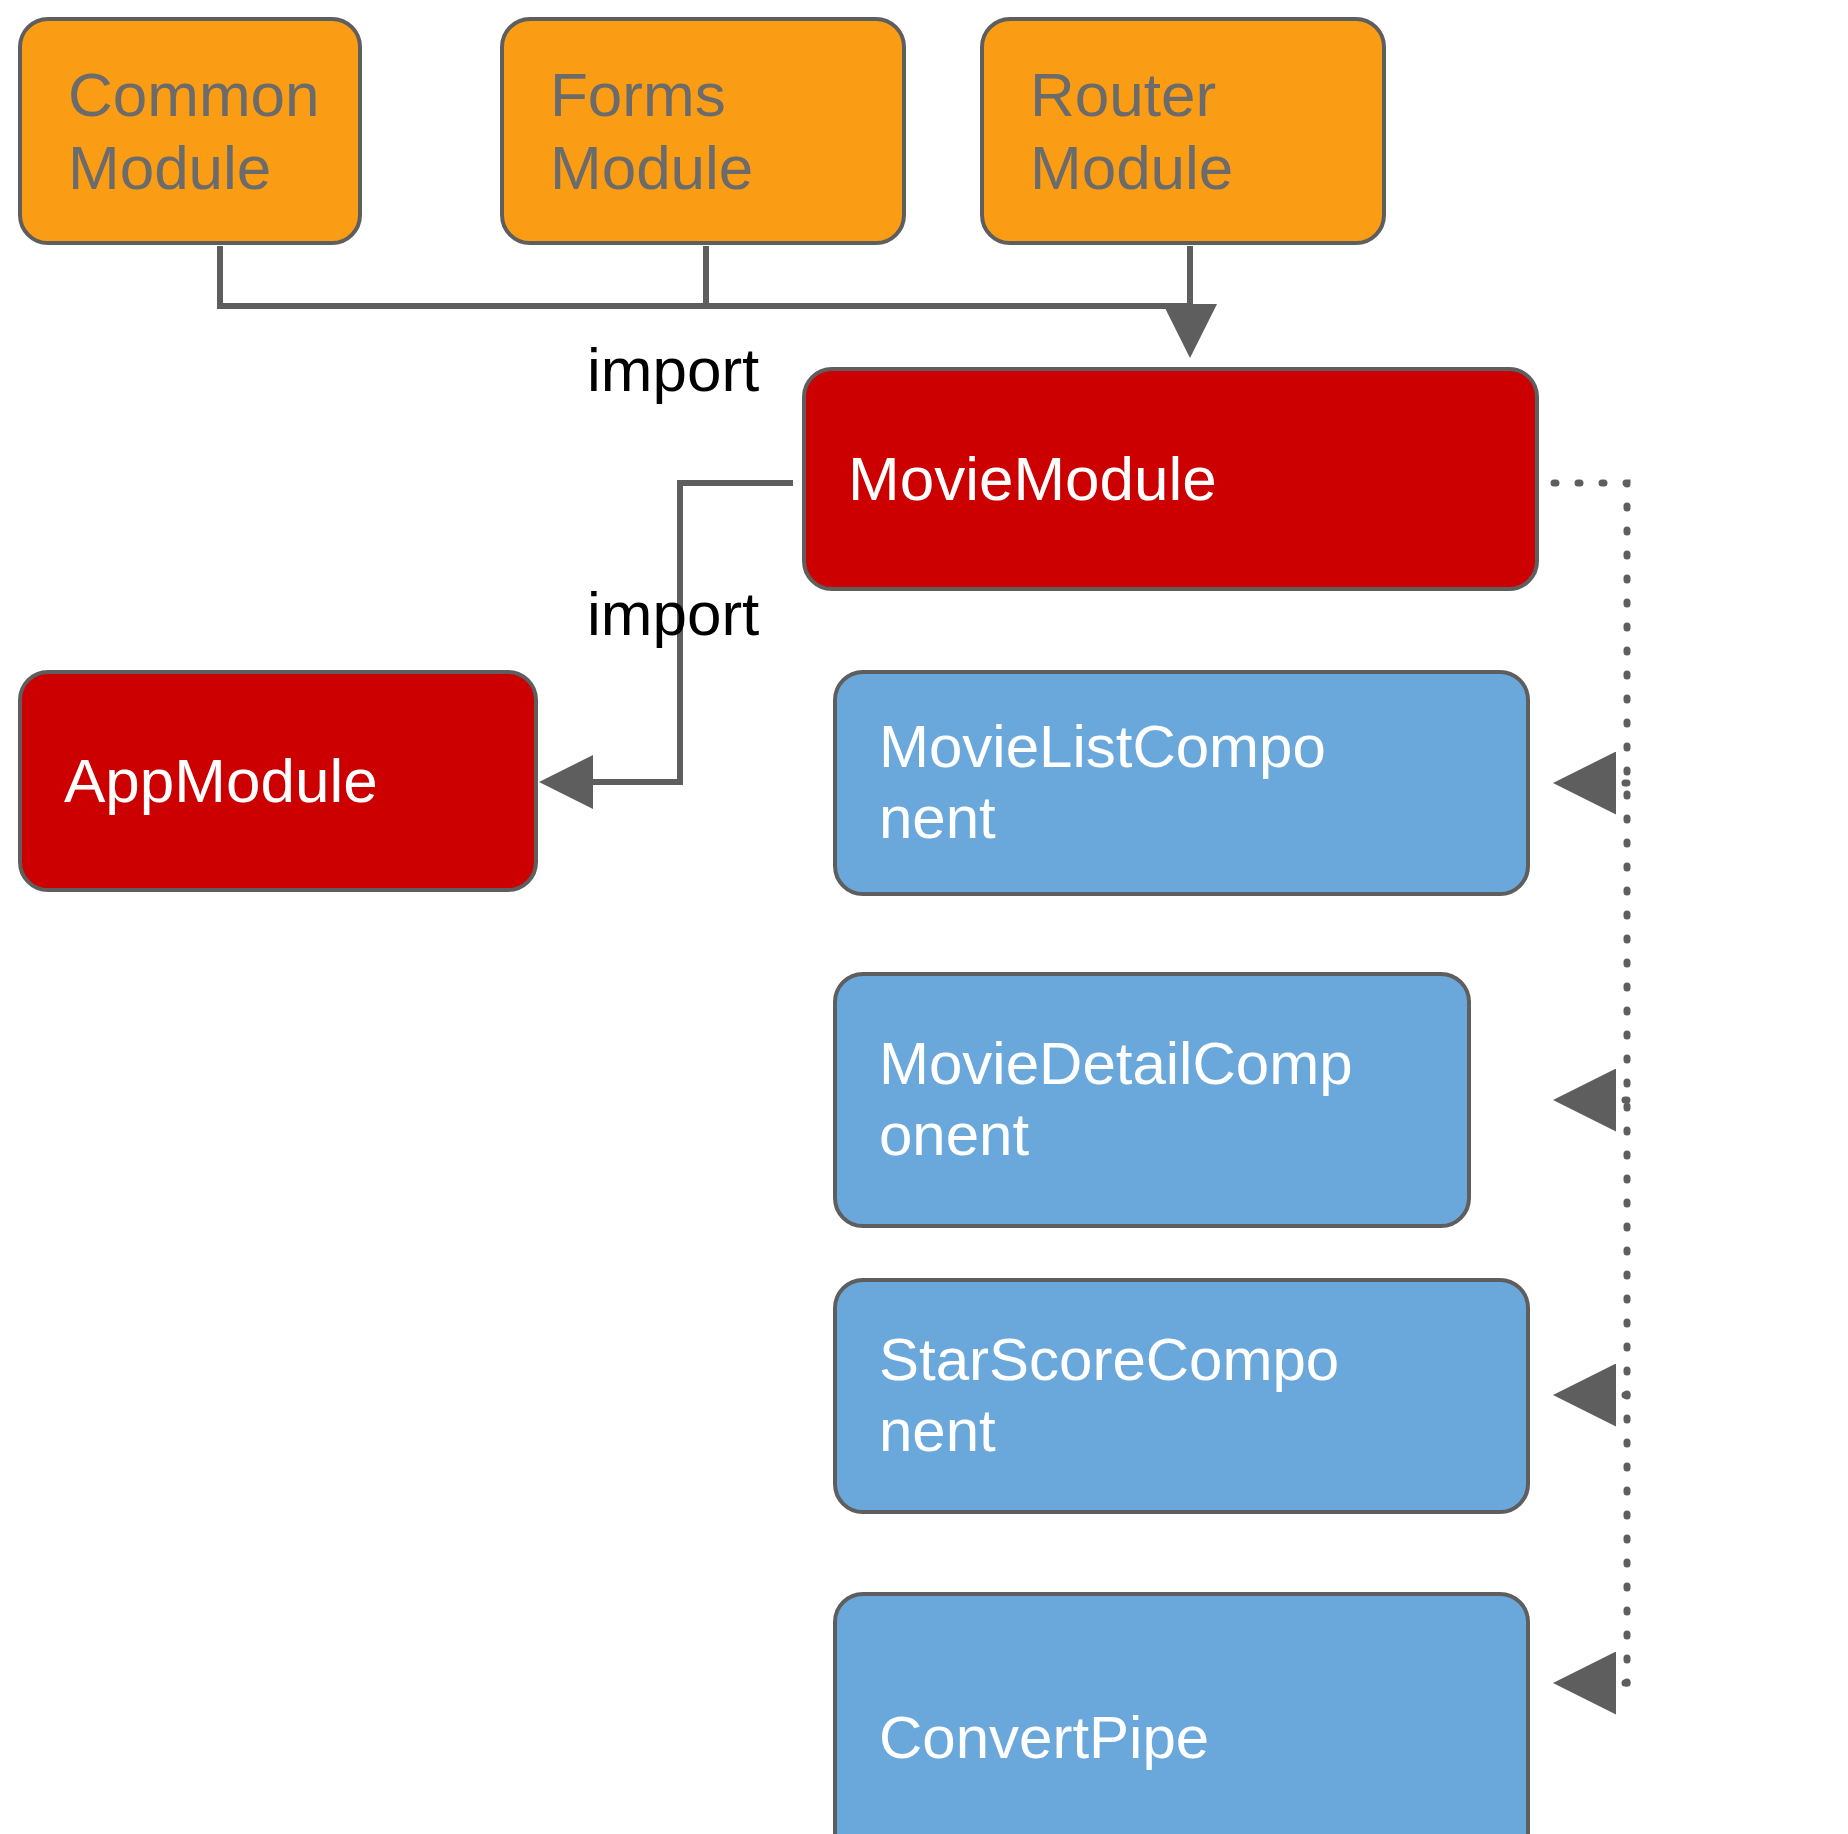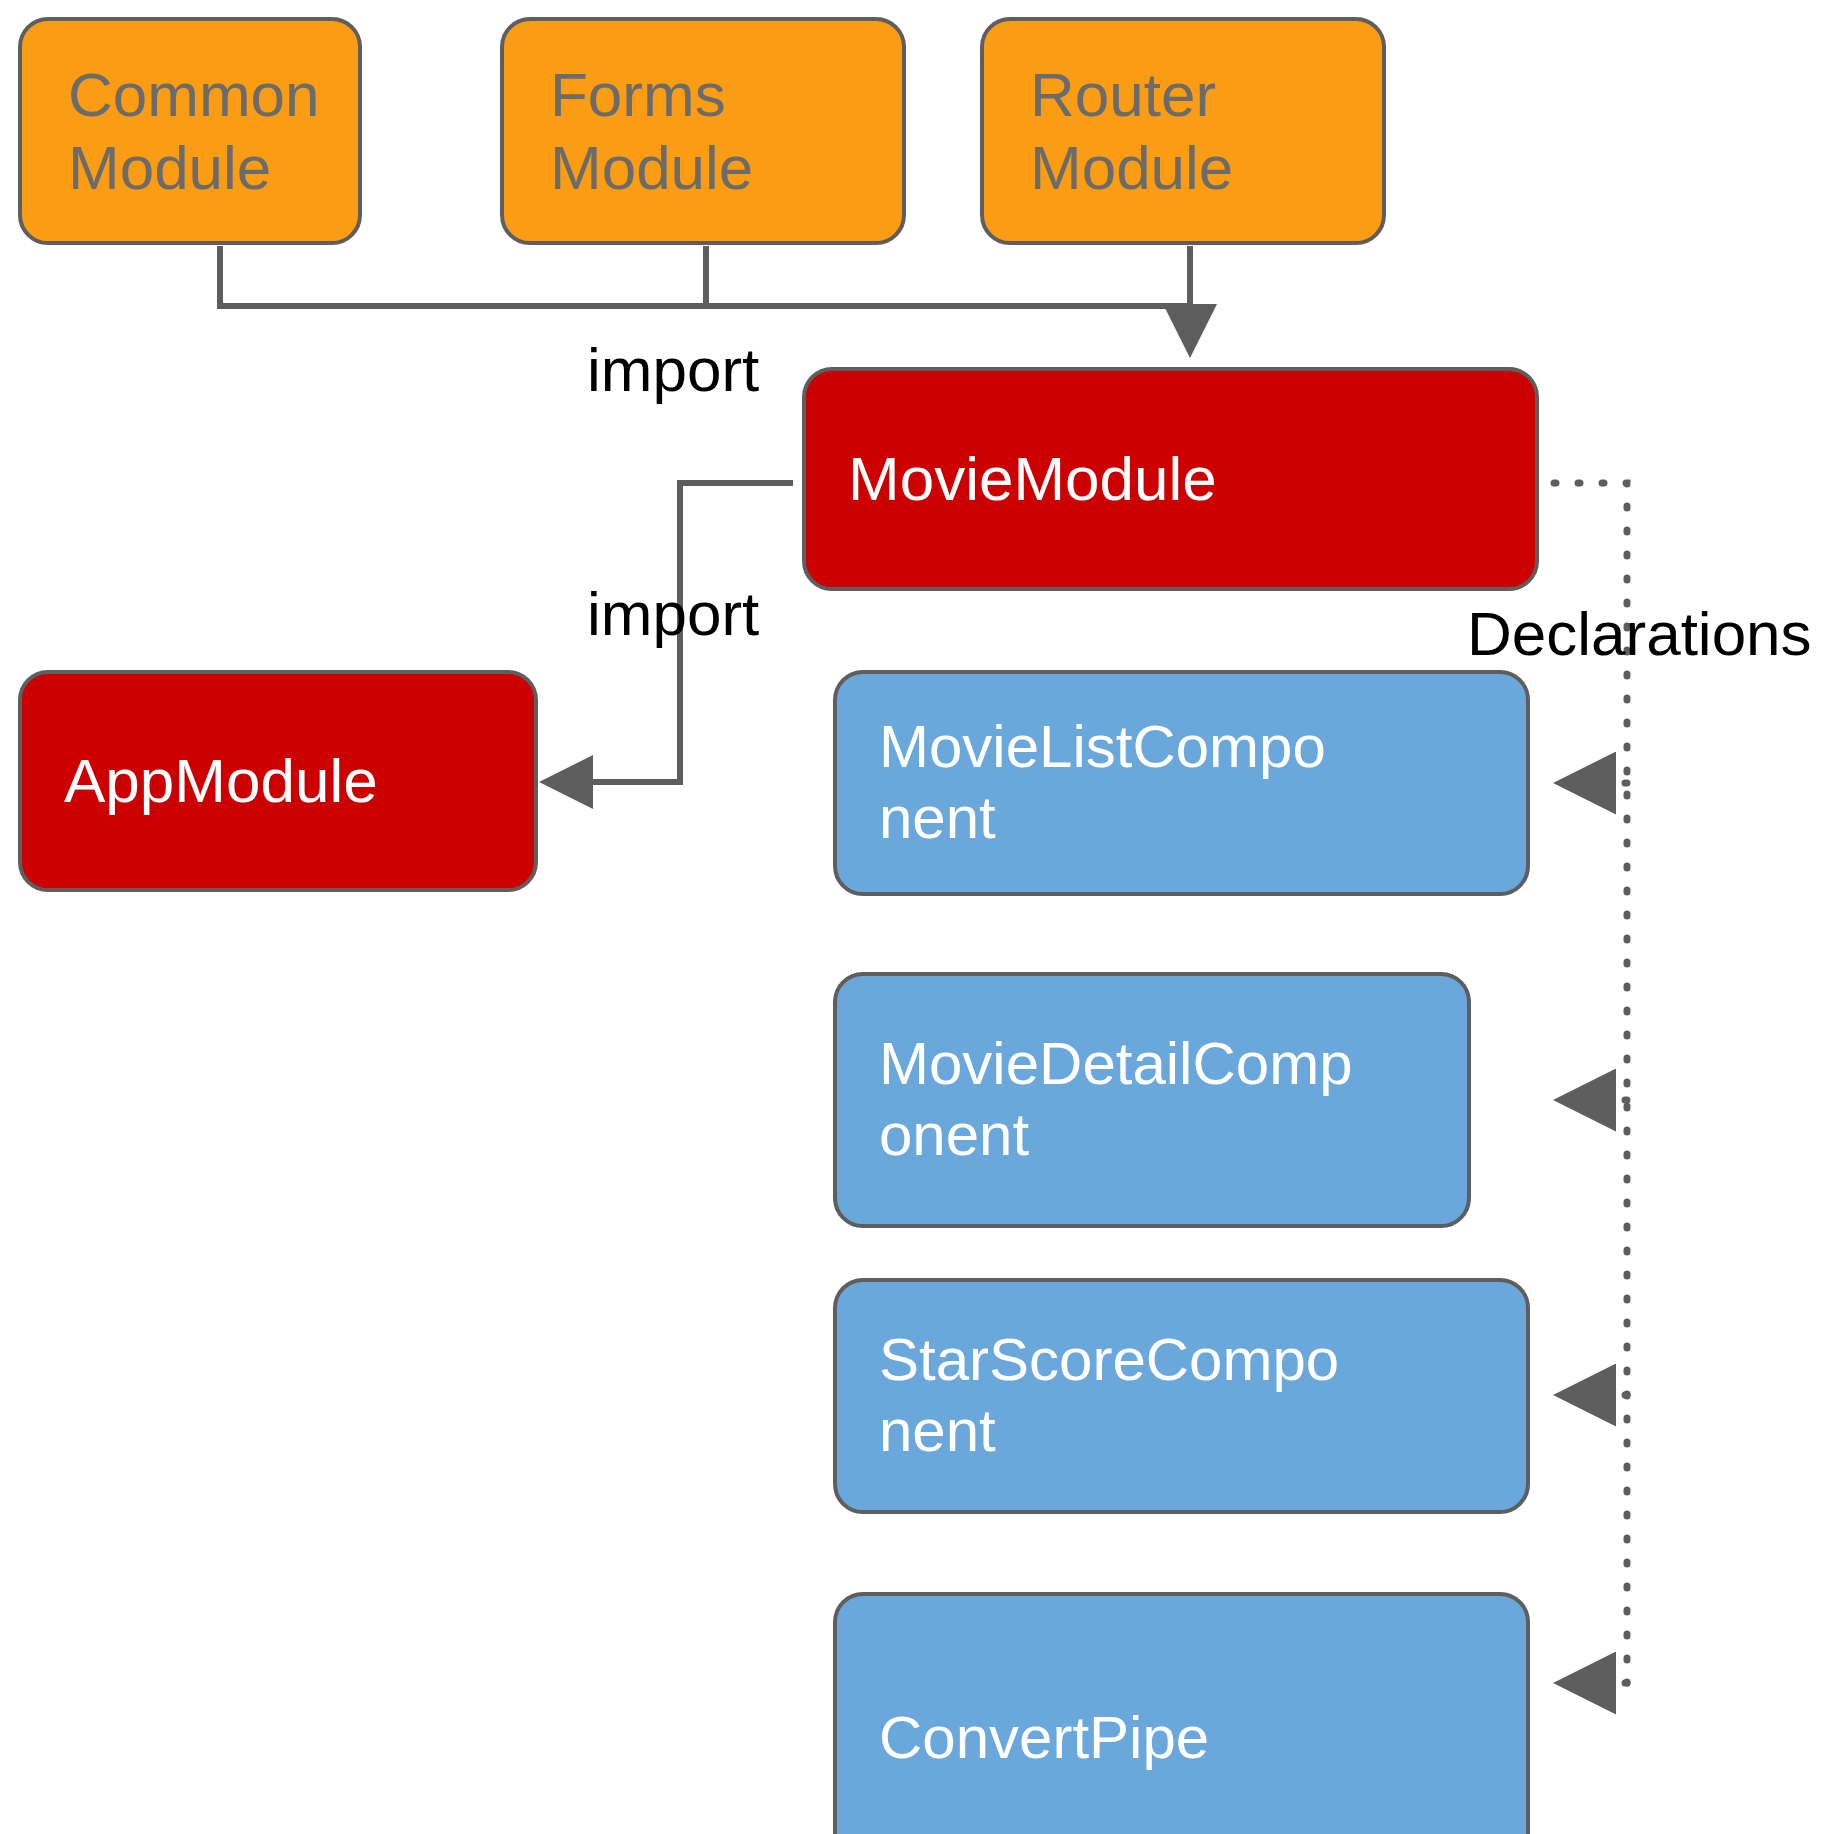--- a/index.html
+++ b/index.html
@@ -158,15 +158,14 @@
   </div>
 
   <div class="node component-blue" style="left:833px; top:1592px; width:697px; height:292px;align-items:center;">
     <span class="node-label">ConvertPipe</span>
   </div>
 
   <div class="edge-label" style="left:563px; top:334px;">import</div>
 
   <div class="edge-label" style="left:563px; top:578px;">import</div>
 
-  <div class="edge-label" style="left:1443px; top:598px;">Declarations</div>
 
 </div>
 
 </body></html>

